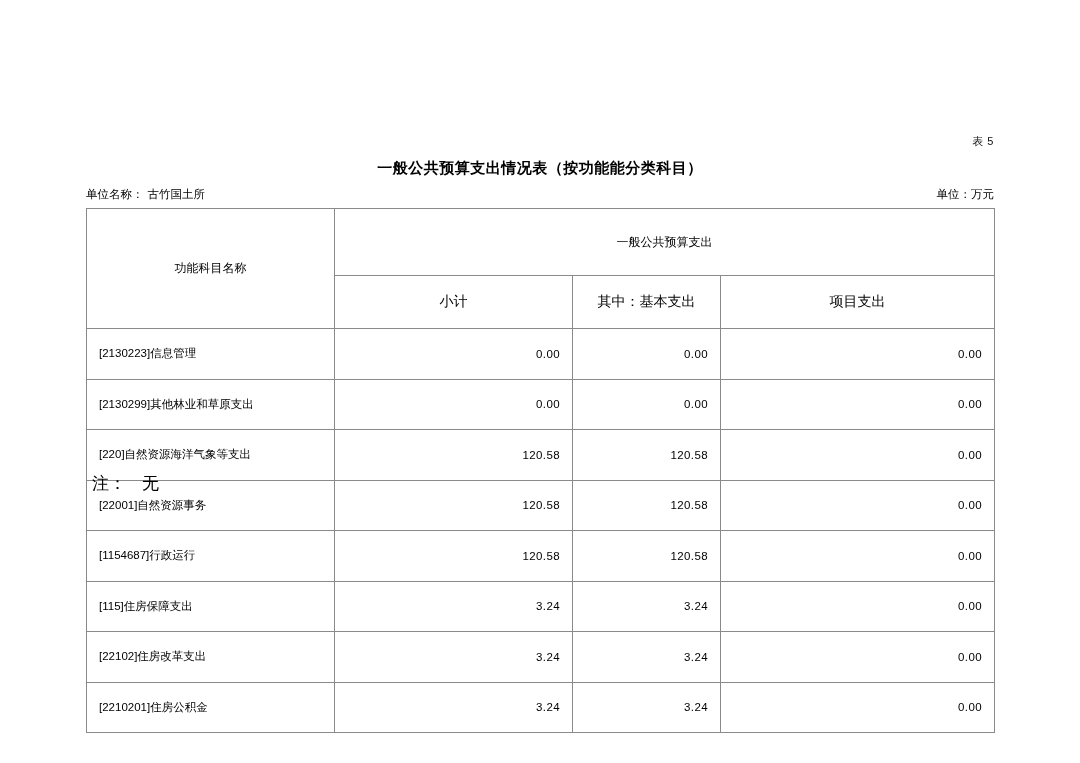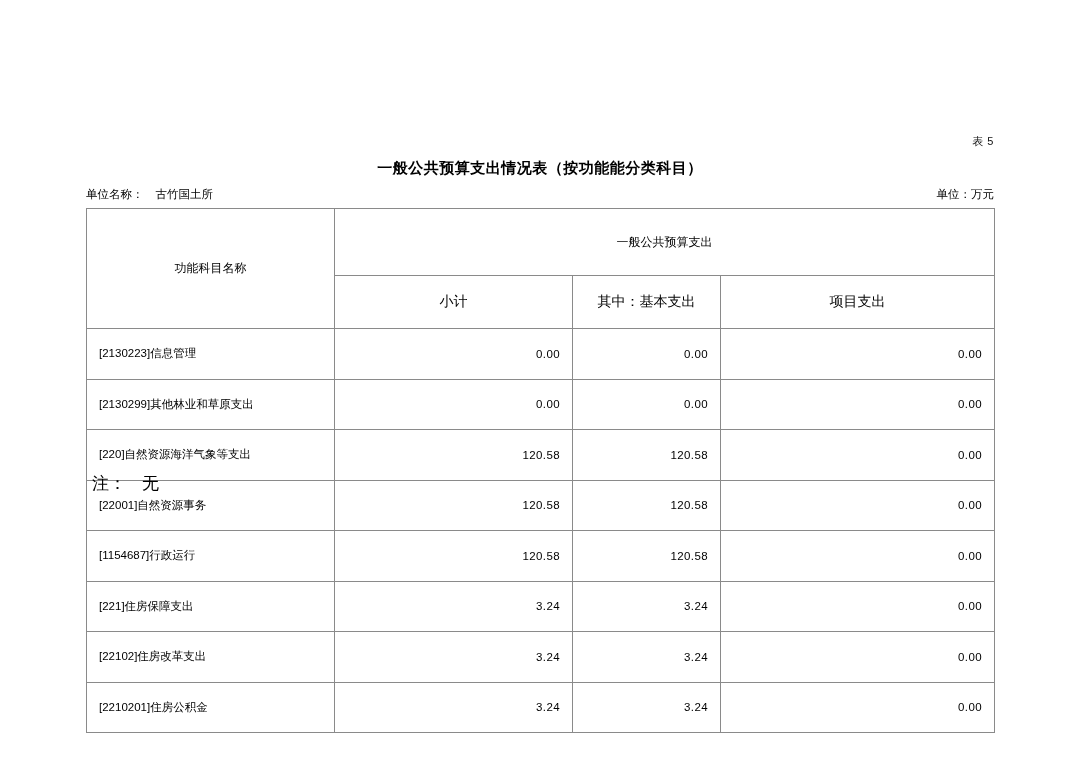--- a/index.html
+++ b/index.html
@@ -48,21 +48,21 @@
     height: 16px;
     font-size: 11.5px;
   }
   .meta-left {
     position: absolute;
     left: 0;
     top: 0;
     white-space: nowrap;
   }
   .meta-left .meta-value {
-    margin-left: 12px;
+    margin-left: 4px;
   }
   .meta-right {
     position: absolute;
     right: 0;
     top: 0;
     white-space: nowrap;
   }
   table.budget {
     position: absolute;
     left: 86px;
@@ -173,21 +173,21 @@
         <td class="cell-num">120.58</td>
         <td class="cell-num">0.00</td>
       </tr>
       <tr class="data-row">
         <td class="cell-name">[1154687]行政运行</td>
         <td class="cell-num">120.58</td>
         <td class="cell-num">120.58</td>
         <td class="cell-num">0.00</td>
       </tr>
       <tr class="data-row">
-        <td class="cell-name">[221]住房保障支出</td>
+        <td class="cell-name">[115]住房保障支出</td>
         <td class="cell-num">3.24</td>
         <td class="cell-num">3.24</td>
         <td class="cell-num">0.00</td>
       </tr>
       <tr class="data-row">
         <td class="cell-name">[22102]住房改革支出</td>
         <td class="cell-num">3.24</td>
         <td class="cell-num">3.24</td>
         <td class="cell-num">0.00</td>
       </tr>

